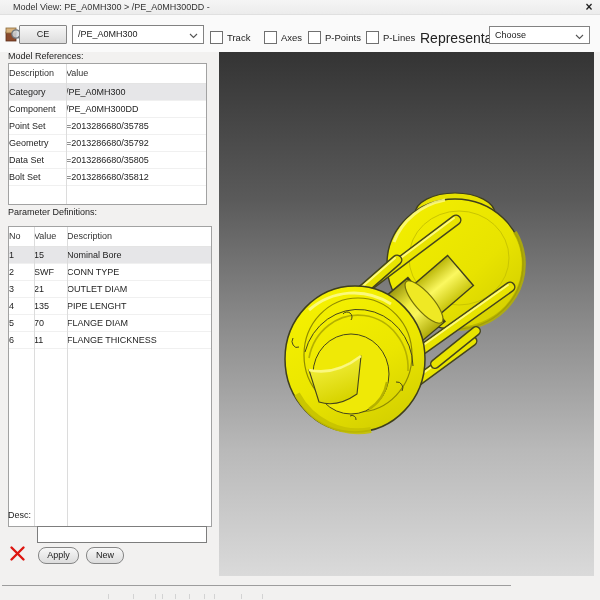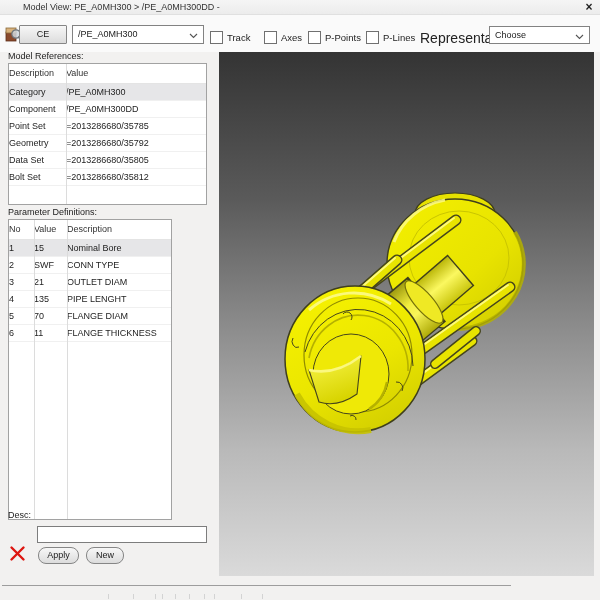--- a/index.html
+++ b/index.html
@@ -10,21 +10,21 @@
     font-size:9px;color:#222;
     -webkit-font-smoothing:antialiased;
   }
   .abs{position:absolute;}
 
   
   .titlebar{
     left:0;top:0;width:600px;height:15px;
     background:linear-gradient(#f5f5f5,#ececec);
     border-bottom:1px solid #e0e0e0;
-    line-height:15px;padding-left:23px;box-sizing:border-box;
+    line-height:15px;padding-left:13px;box-sizing:border-box;
     color:#333;white-space:nowrap;
   }
   .close-btn{
     position:absolute;right:4px;top:0;width:14px;height:14px;
     font-size:12px;font-weight:bold;color:#222;text-align:center;line-height:14px;
     cursor:default;
   }
 
   
   .toolbar{left:0;top:15px;width:600px;height:37px;background:#fafafa;}
@@ -160,21 +160,21 @@
       </div>
       <div class="tbl-row">
         <div class="cell c0">Bolt Set</div>
         <div class="cell c1">=2013286680/35812</div>
       </div>
     </div>
 </div>
 
 <div class="abs section-label" style="left:8px;top:207px">Parameter Definitions:</div>
 
-<div class="abs tablebox t2" style="left:8px;top:219px;width:164px;height:301px">
+<div class="abs tablebox t2" style="left:8px;top:226px;width:204px;height:301px">
   <div class="vsep" style="left:25px"></div>
   <div class="vsep" style="left:58px"></div>
   <div class="tbl-header">
       <div class="cell c0">No</div>
       <div class="cell c1">Value</div>
       <div class="cell c2">Description</div>
     </div>
   <div>
       <div class="tbl-row sel">
         <div class="cell c0">1</div>

